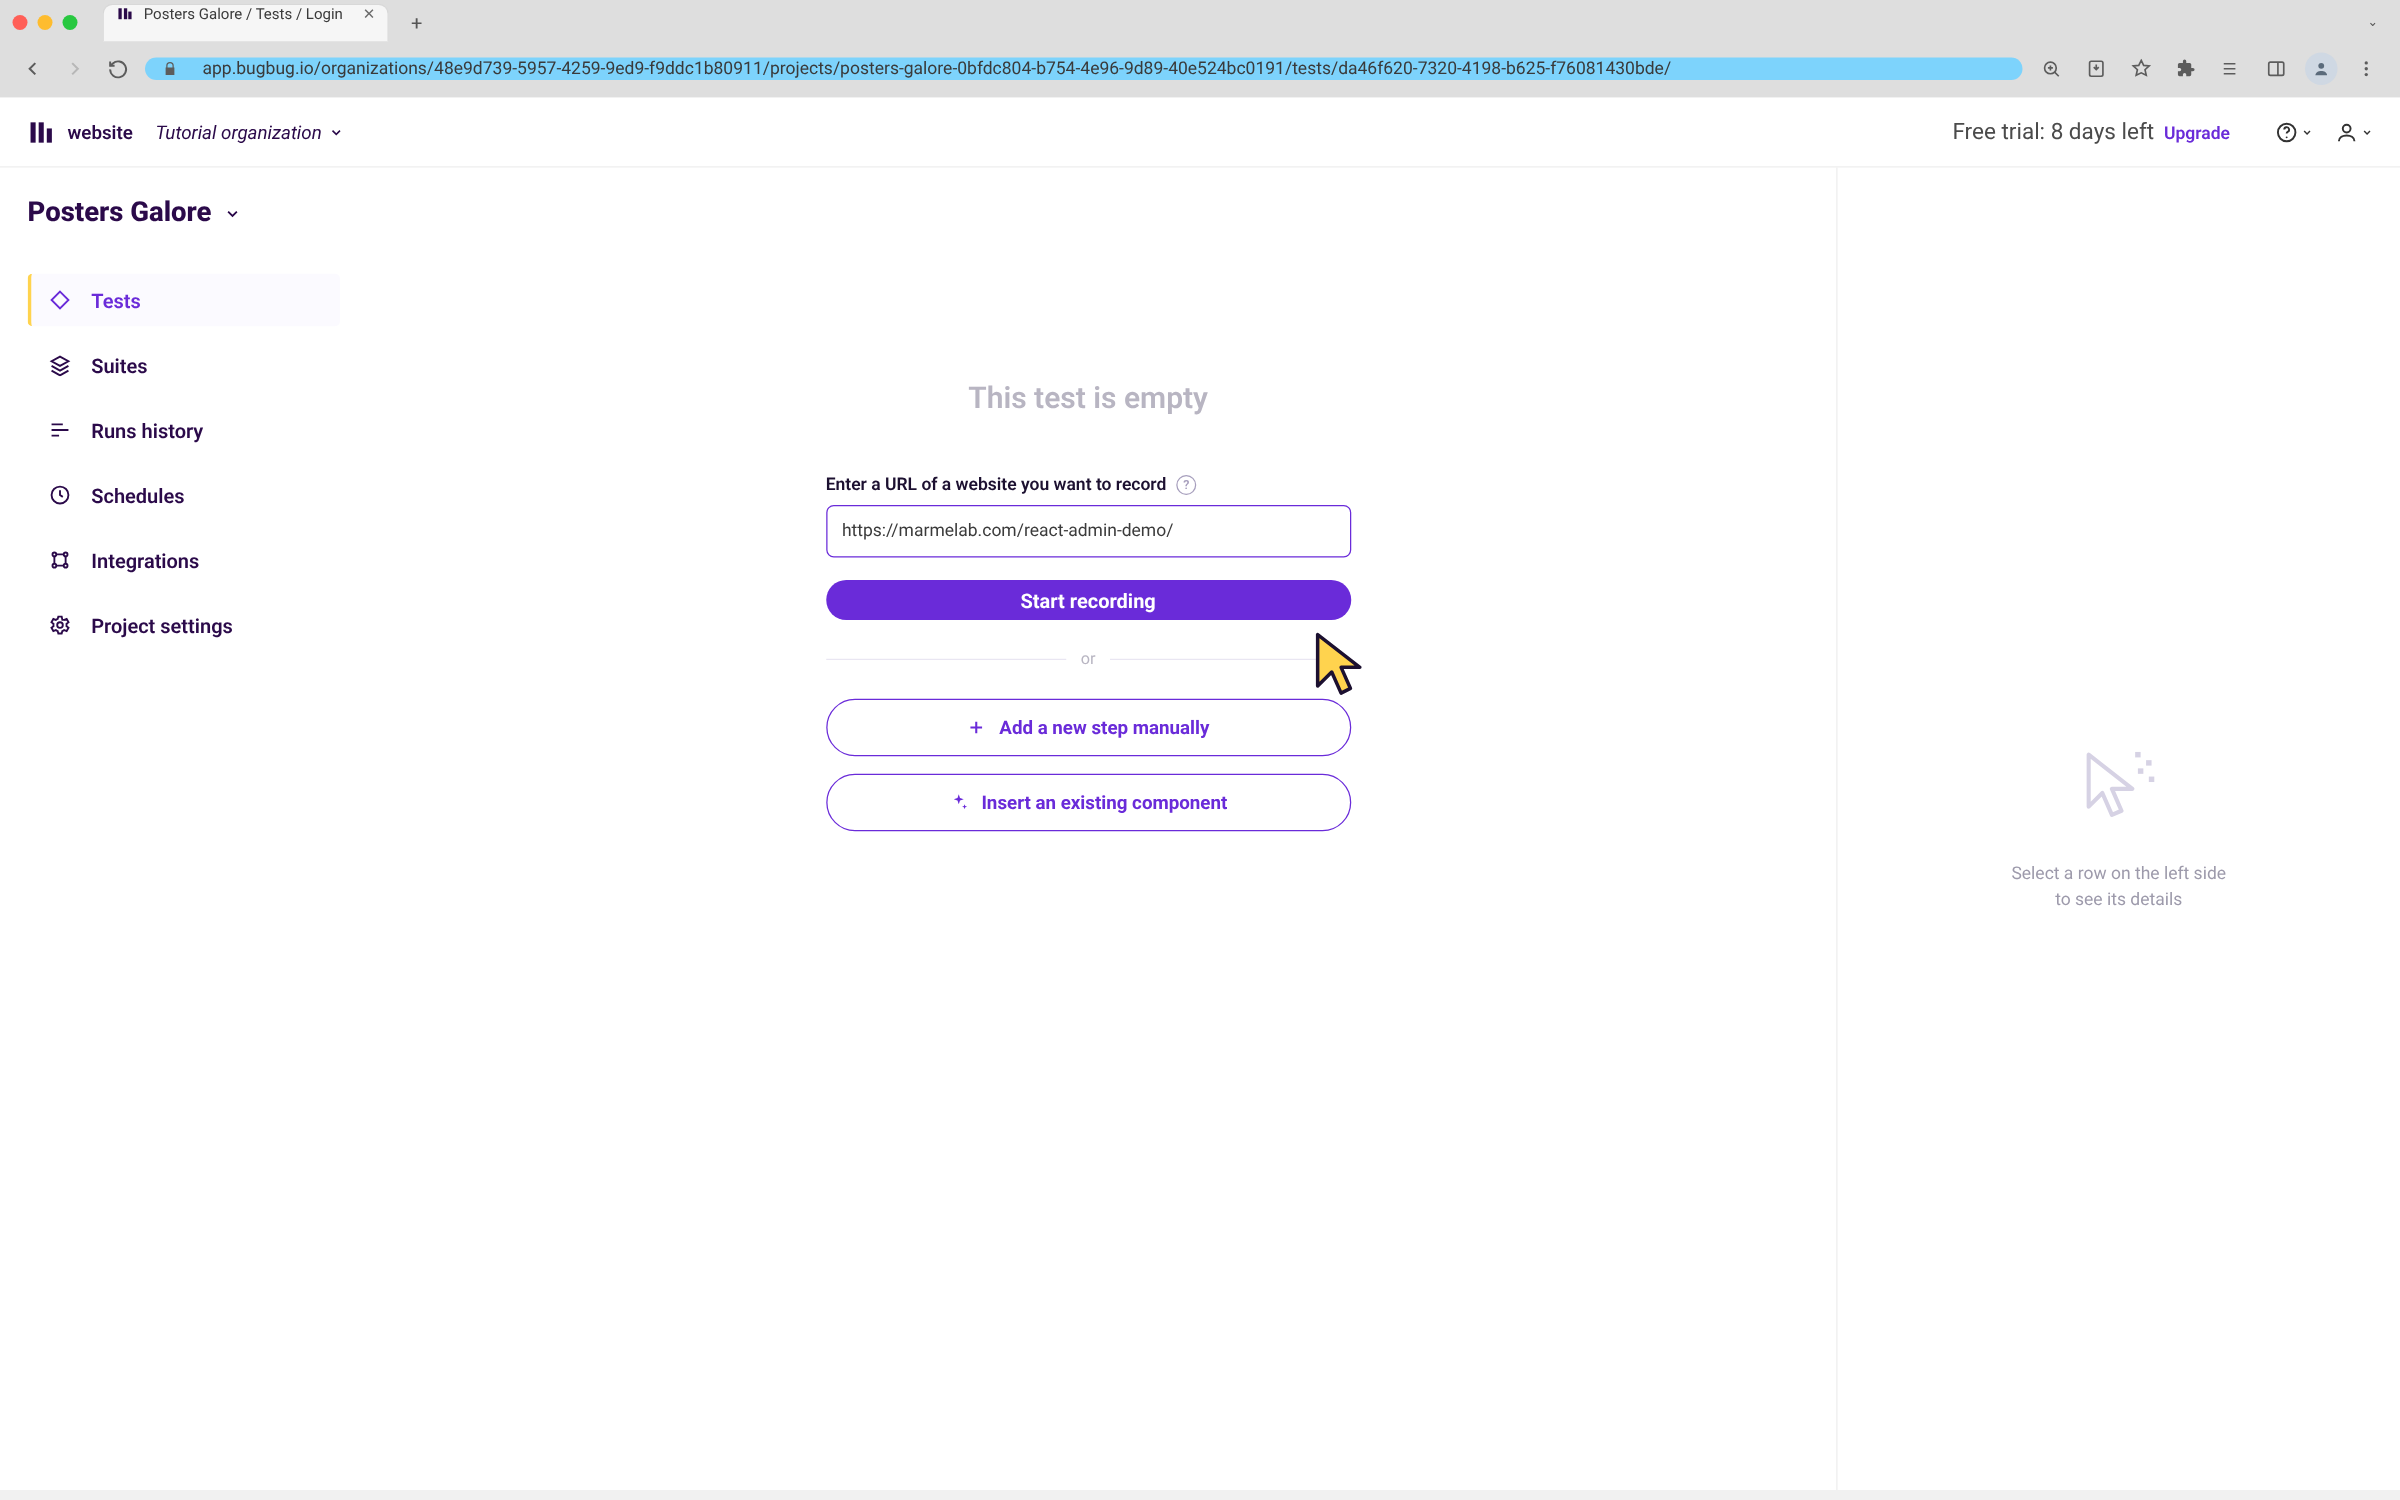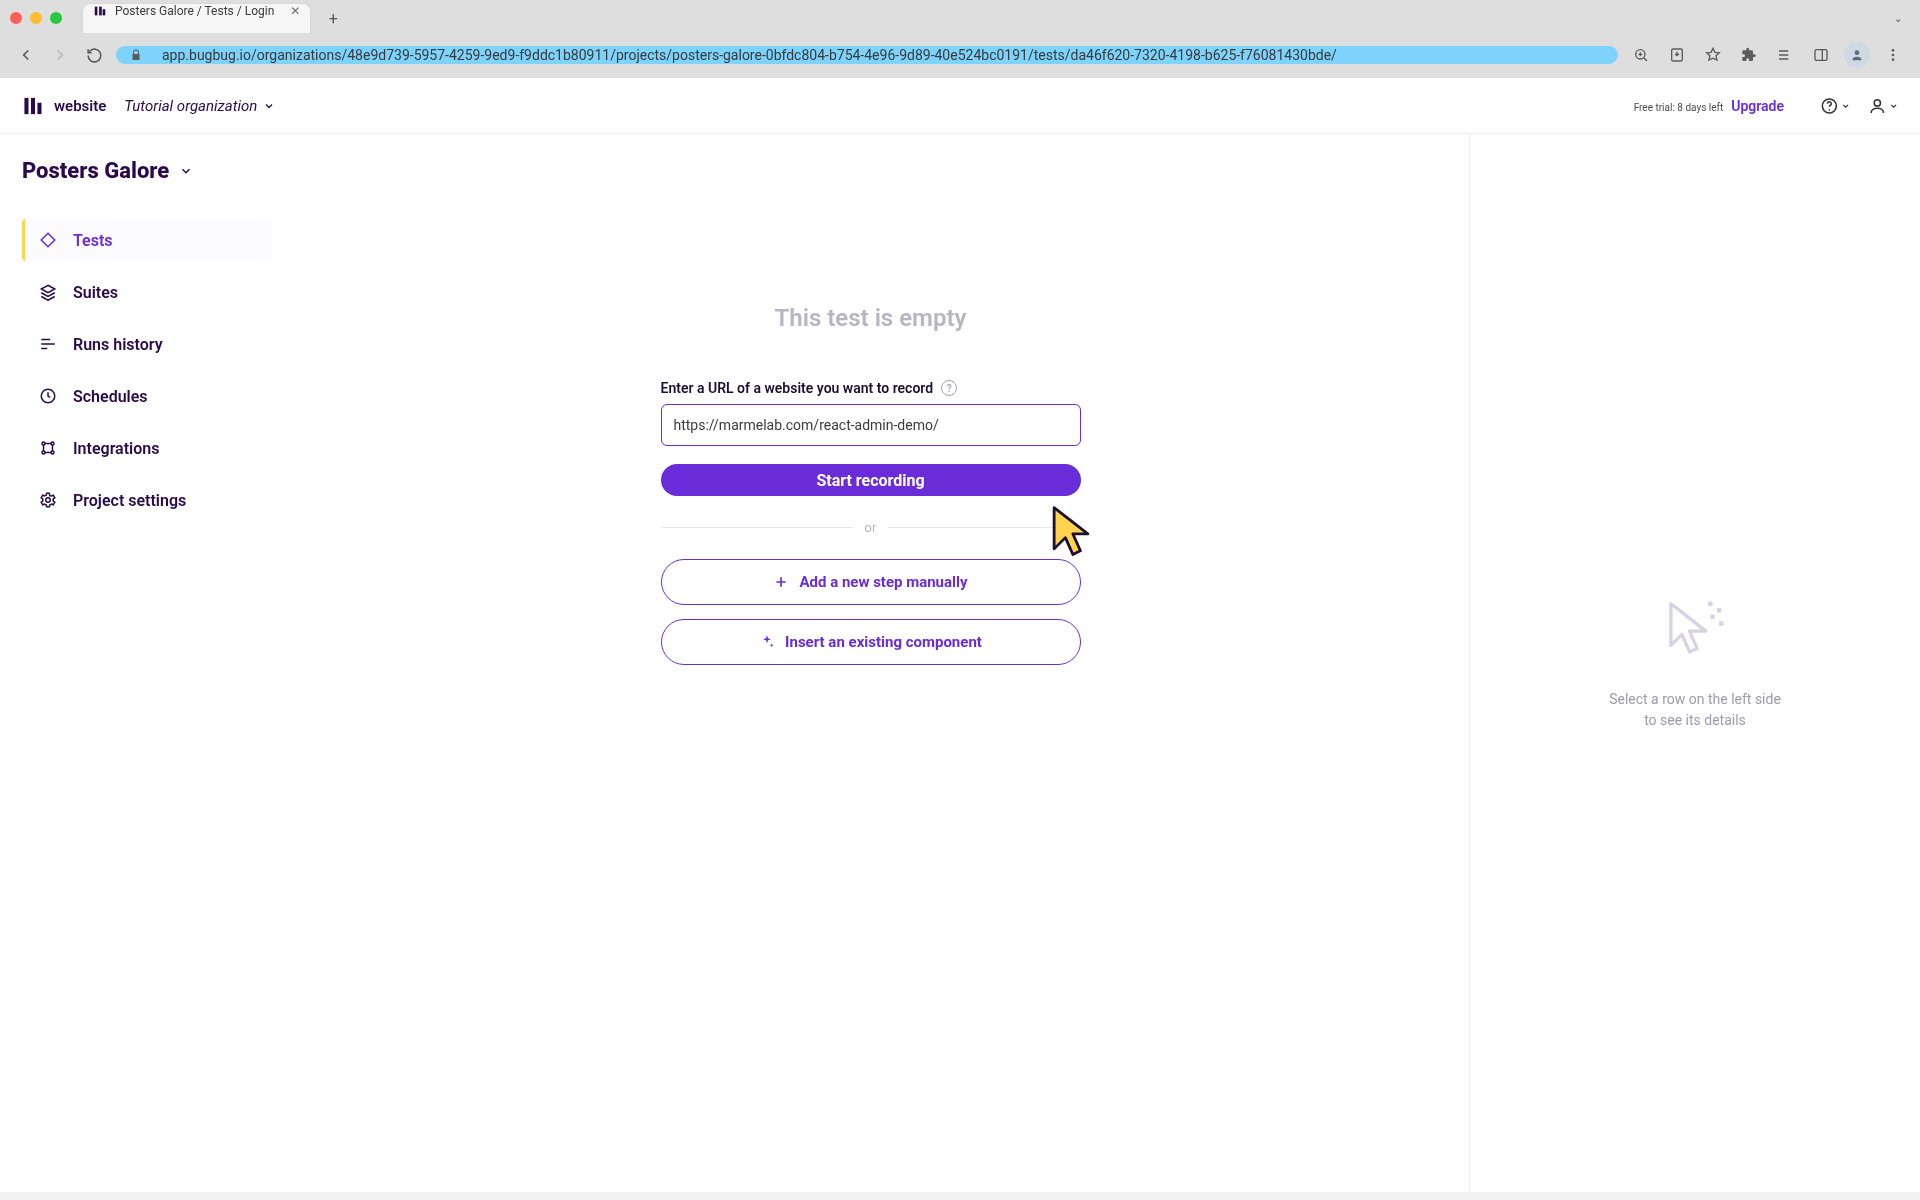--- a/index.html
+++ b/index.html
@@ -25,21 +25,21 @@
   .tool-icon{ width:26px;height:26px;display:flex;align-items:center;justify-content:center; color:#5c5c5c; border-radius:50%;}
   .avatar-chip{ width:26px;height:26px;border-radius:50%; background:#cfd8e3; display:flex;align-items:center;justify-content:center; color:#5b6b7b;}
 
   
   .app { background:#fff; height:calc(1200px - 36px - 50px); display:flex; flex-direction:column;}
   .app-header { height:56px; border-bottom:1px solid #eee; display:flex; align-items:center; padding:0 22px; gap:18px;}
   .logo { display:flex; align-items:center; gap:6px; color:#2b0a4a; font-weight:600; font-size:15px;}
   .logo svg{width:26px;height:26px;}
   .org-picker{ display:flex; align-items:center; gap:6px; color:#2b0a4a; font-size:15px;font-style:italic;}
   .header-spacer{flex:1;}
-  .trial-text{ color:#4b4b4b; font-size:10px;}
+  .trial-text{ color:#4b4b4b; font-size:18px;}
   .upgrade{ color:#6a2bd9; font-size:14px; font-weight:600; margin-left:4px;}
   .hdr-icon{ width:30px;height:30px;display:flex;align-items:center;justify-content:center;color:#333; gap:2px;}
 
   .app-body{ flex:1; display:flex;}
   .left-col{ width:272px; padding:24px 0 0 22px;}
   .breadcrumb-row{ display:flex; align-items:center; gap:10px; color:#2b0a4a;}
   .project-title{ font-size:22px; font-weight:800; color:#2b0a4a;}
   .chev{ font-size:14px; color:#2b0a4a;}
   .sidenav{ margin-top:36px; display:flex; flex-direction:column; gap:10px;}
   .nav-item{ display:flex; align-items:center; gap:14px; height:42px; padding:0 10px 0 12px; border-left:3px solid transparent; color:#2b0a4a; font-weight:600; font-size:16px; border-radius:4px;}

